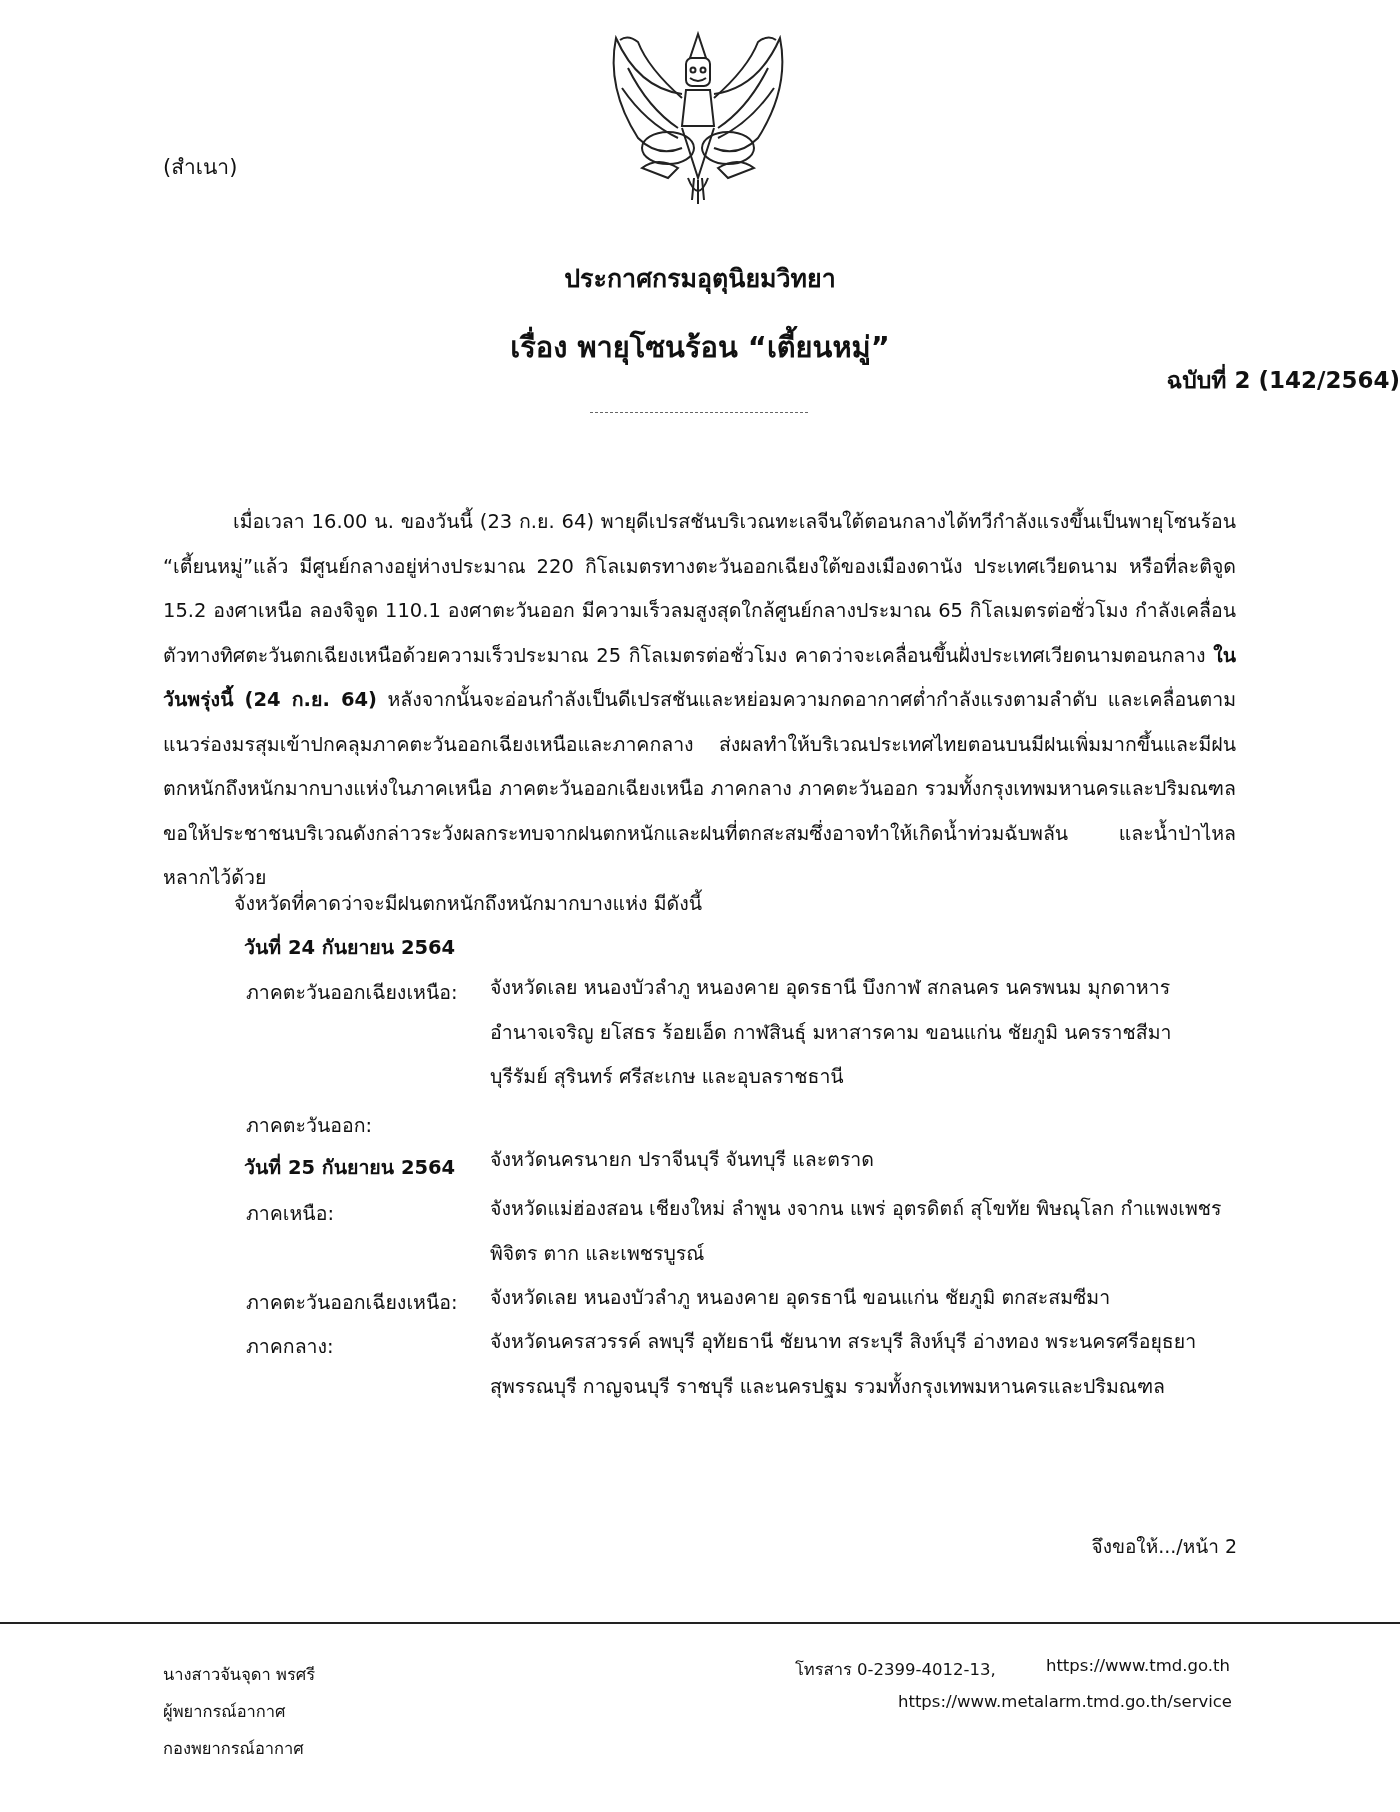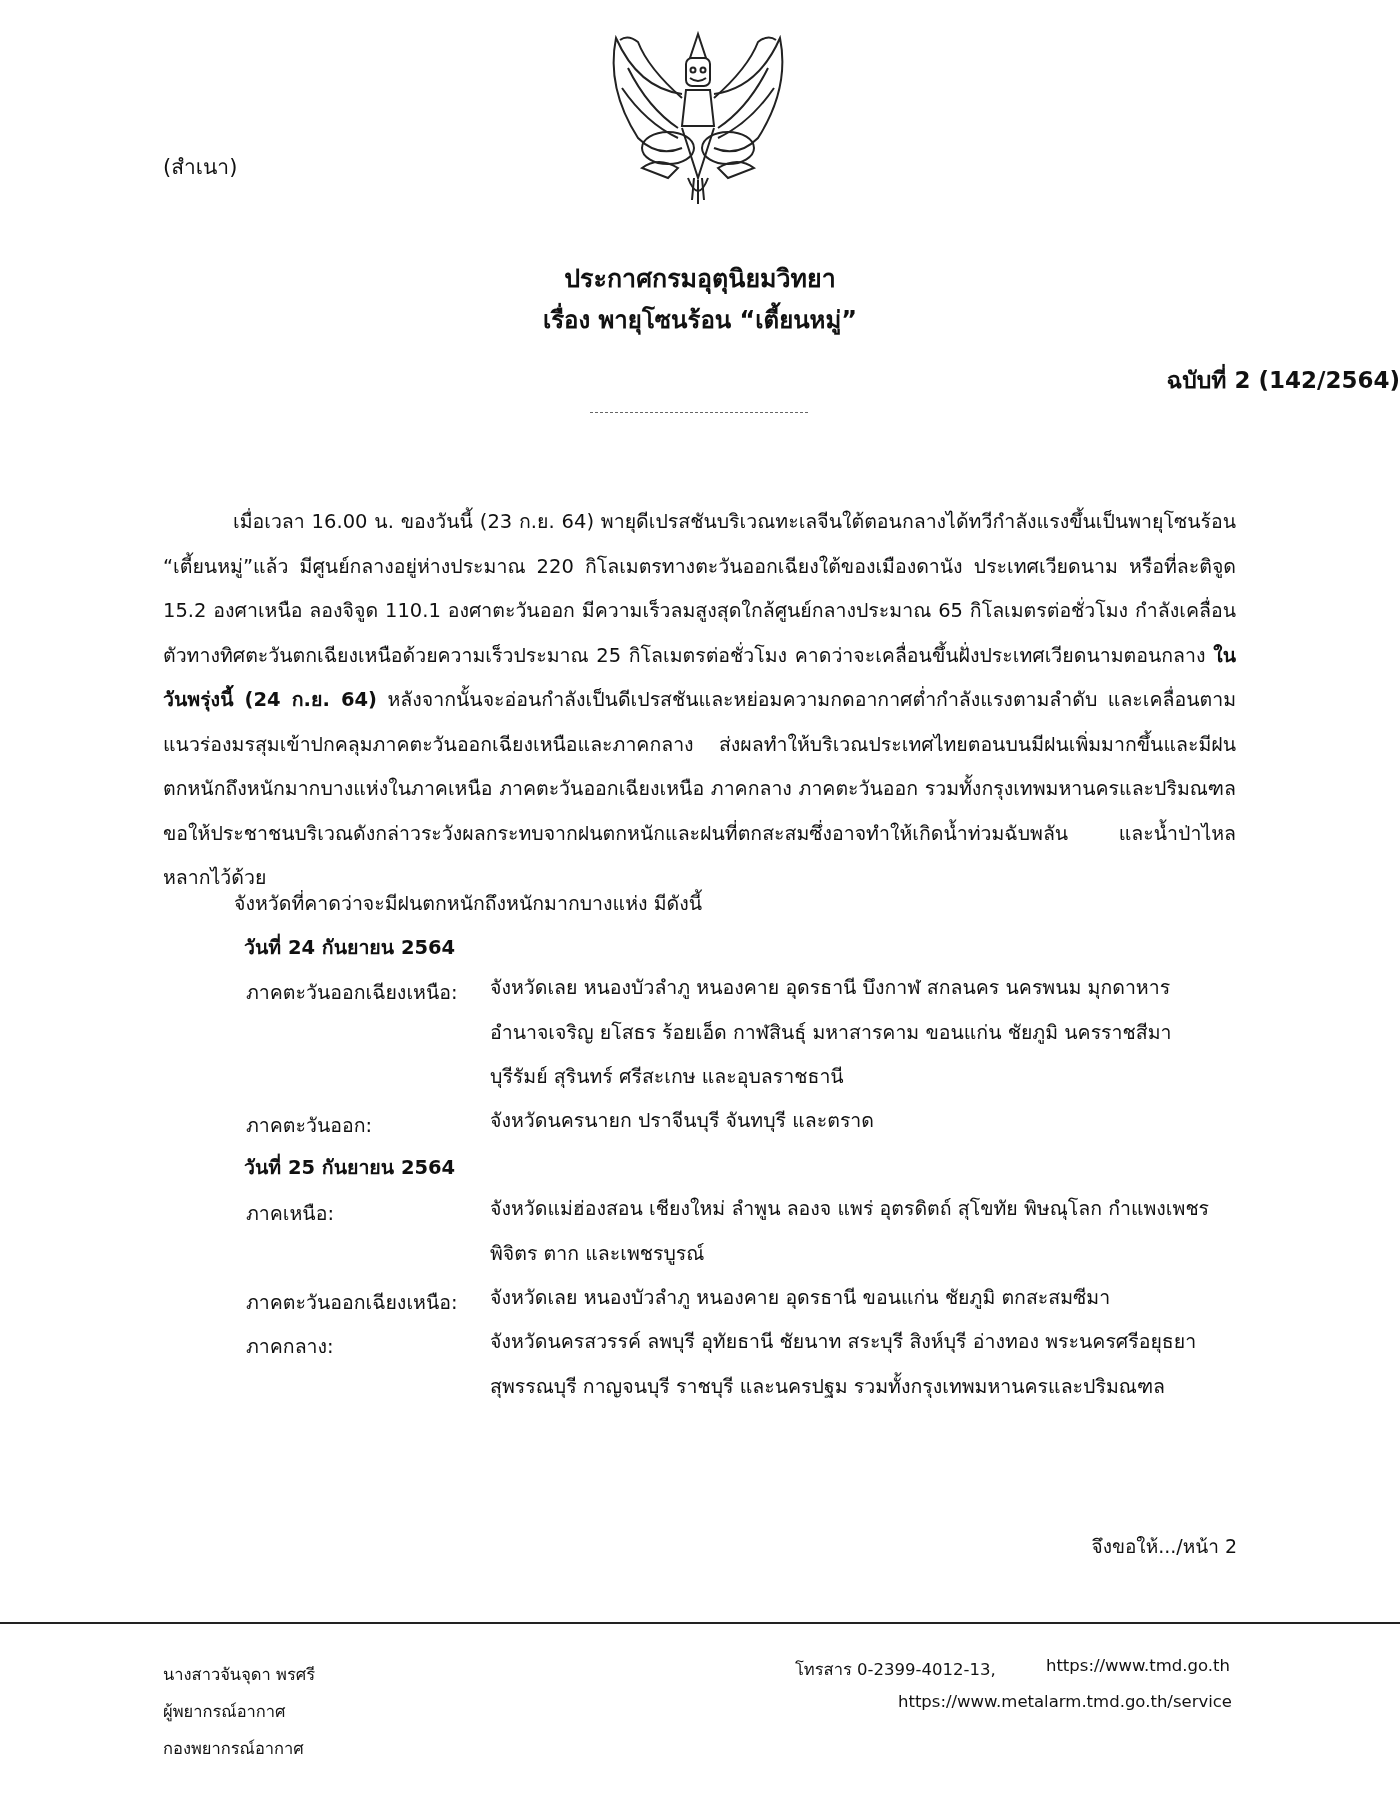--- a/index.html
+++ b/index.html
@@ -6,21 +6,21 @@
     body {
       width: 1400px; height: 1812px; position: relative; overflow: hidden;
       font-family: "DejaVu Sans", "Liberation Sans", sans-serif;
       color: #111111;
     }
     .page { position: absolute; left: 0; top: 0; width: 1400px; height: 1532px; }
     .copy-mark { position: absolute; left: 163px; top: 150px; font-size: 21px; }
     .emblem { position: absolute; left: 598px; top: 28px; width: 204px; height: 178px; }
     .title-block { position: absolute; left: 0; width: 1400px; text-align: center; font-weight: bold; }
     .t1 { top: 258px; font-size: 25px; }
-    .t2 { top: 300px; font-size: 24px; }
+    .t2 { top: 324px; font-size: 29px; }
     .t3 { top: 362px; font-size: 23px; text-align: right; }
     .dash-sep { position: absolute; left: 590px; top: 412px; width: 218px; border-top: 1.5px dashed #666; }
     .body-text { position: absolute; left: 163px; width: 1073px; font-size: 19.5px; line-height: 44.5px; text-align: justify; text-align-last: left; top: 500px; }
     .body-text .indent { display: inline-block; width: 70px; }
     .body-text b { font-weight: bold; }
     .intro-line { position: absolute; left: 234px; top: 888px; font-size: 19.5px; }
     .date-head { position: absolute; left: 244px; font-size: 19.5px; font-weight: bold; }
     .region-label { position: absolute; left: 246px; font-size: 19.5px; }
     .region-text { position: absolute; left: 490px; width: 760px; font-size: 19.5px; line-height: 44.5px; }
     .continue-note { position: absolute; right: 163px; top: 1531px; font-size: 19px; }
@@ -75,28 +75,28 @@
   <div class="intro-line">จังหวัดที่คาดว่าจะมีฝนตกหนักถึงหนักมากบางแห่ง มีดังนี้</div>
 
   <div class="date-head" style="top:932px;">วันที่ 24 กันยายน 2564</div>
   <div class="region-label" style="top:977px;">ภาคตะวันออกเฉียงเหนือ:</div>
   <div class="region-text" style="top:966px;">
     <div>จังหวัดเลย หนองบัวลำภู หนองคาย อุดรธานี บึงกาฬ สกลนคร นครพนม มุกดาหาร</div>
     <div>อำนาจเจริญ ยโสธร ร้อยเอ็ด กาฬสินธุ์ มหาสารคาม ขอนแก่น ชัยภูมิ นครราชสีมา</div>
     <div>บุรีรัมย์ สุรินทร์ ศรีสะเกษ และอุบลราชธานี</div>
   </div>
   <div class="region-label" style="top:1110px;">ภาคตะวันออก:</div>
-  <div class="region-text" style="top:1099px;">
+  <div class="region-text" style="top:1138px;">
     <div>จังหวัดนครนายก ปราจีนบุรี จันทบุรี และตราด</div>
   </div>
 
   <div class="date-head" style="top:1152px;">วันที่ 25 กันยายน 2564</div>
   <div class="region-label" style="top:1198px;">ภาคเหนือ:</div>
   <div class="region-text" style="top:1187px;">
-    <div>จังหวัดแม่ฮ่องสอน เชียงใหม่ ลำพูน ลองจ แพร่ อุตรดิตถ์ สุโขทัย พิษณุโลก กำแพงเพชร</div>
+    <div>จังหวัดแม่ฮ่องสอน เชียงใหม่ ลำพูน งจากน แพร่ อุตรดิตถ์ สุโขทัย พิษณุโลก กำแพงเพชร</div>
     <div>พิจิตร ตาก และเพชรบูรณ์</div>
   </div>
   <div class="region-label" style="top:1287px;">ภาคตะวันออกเฉียงเหนือ:</div>
   <div class="region-text" style="top:1276px;">
     <div>จังหวัดเลย หนองบัวลำภู หนองคาย อุดรธานี ขอนแก่น ชัยภูมิ ตกสะสมซีมา</div>
   </div>
   <div class="region-label" style="top:1331px;">ภาคกลาง:</div>
   <div class="region-text" style="top:1320px;">
     <div>จังหวัดนครสวรรค์ ลพบุรี อุทัยธานี ชัยนาท สระบุรี สิงห์บุรี อ่างทอง พระนครศรีอยุธยา</div>
     <div>สุพรรณบุรี กาญจนบุรี ราชบุรี และนครปฐม รวมทั้งกรุงเทพมหานครและปริมณฑล</div>

